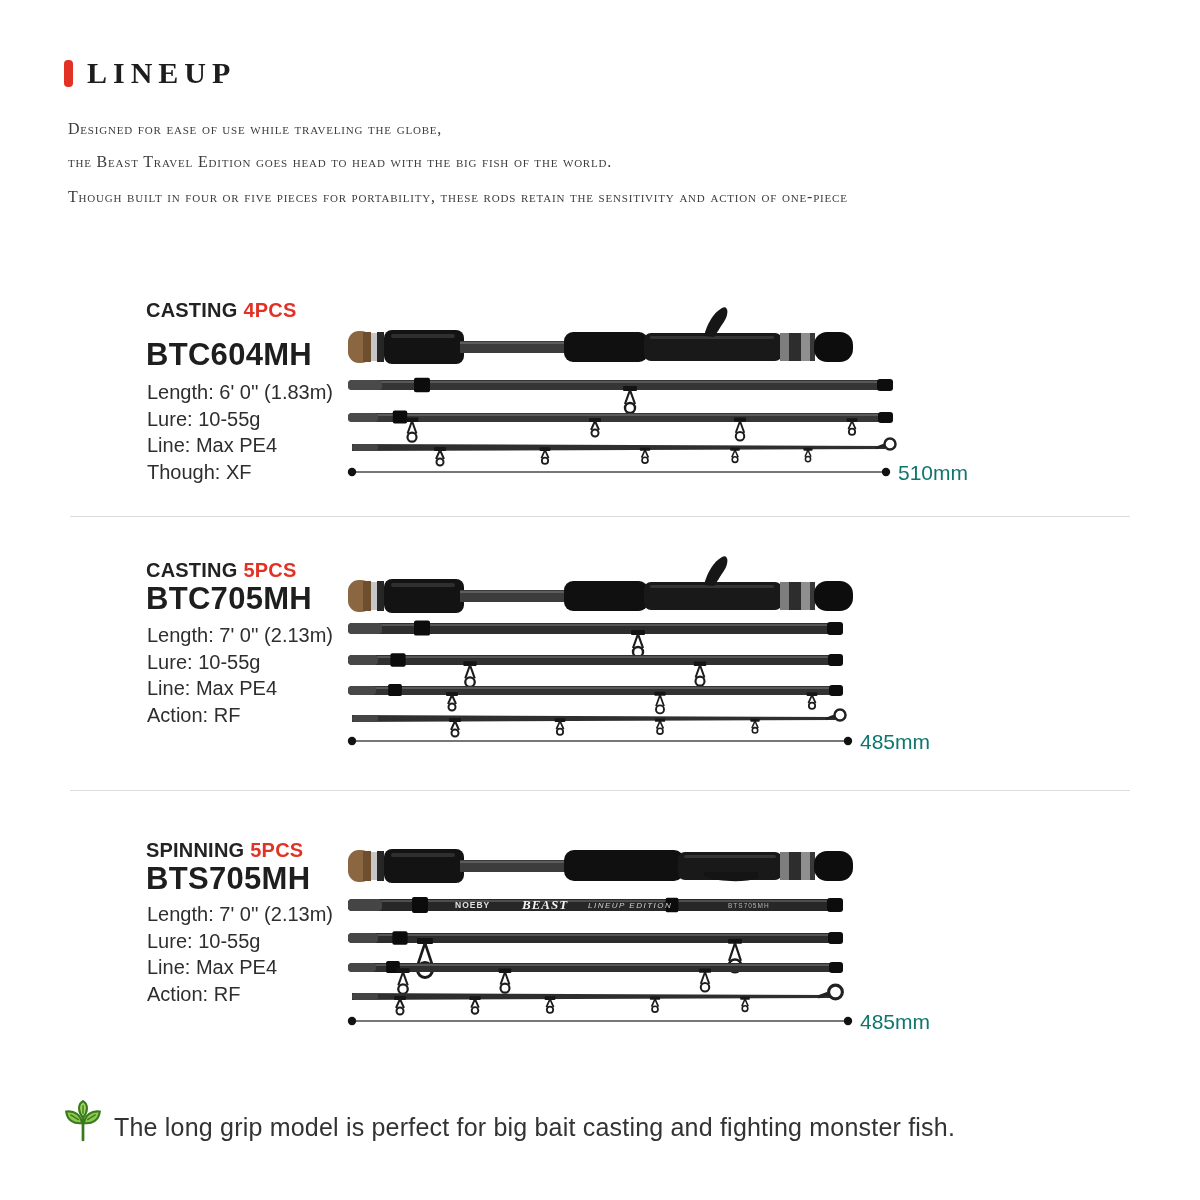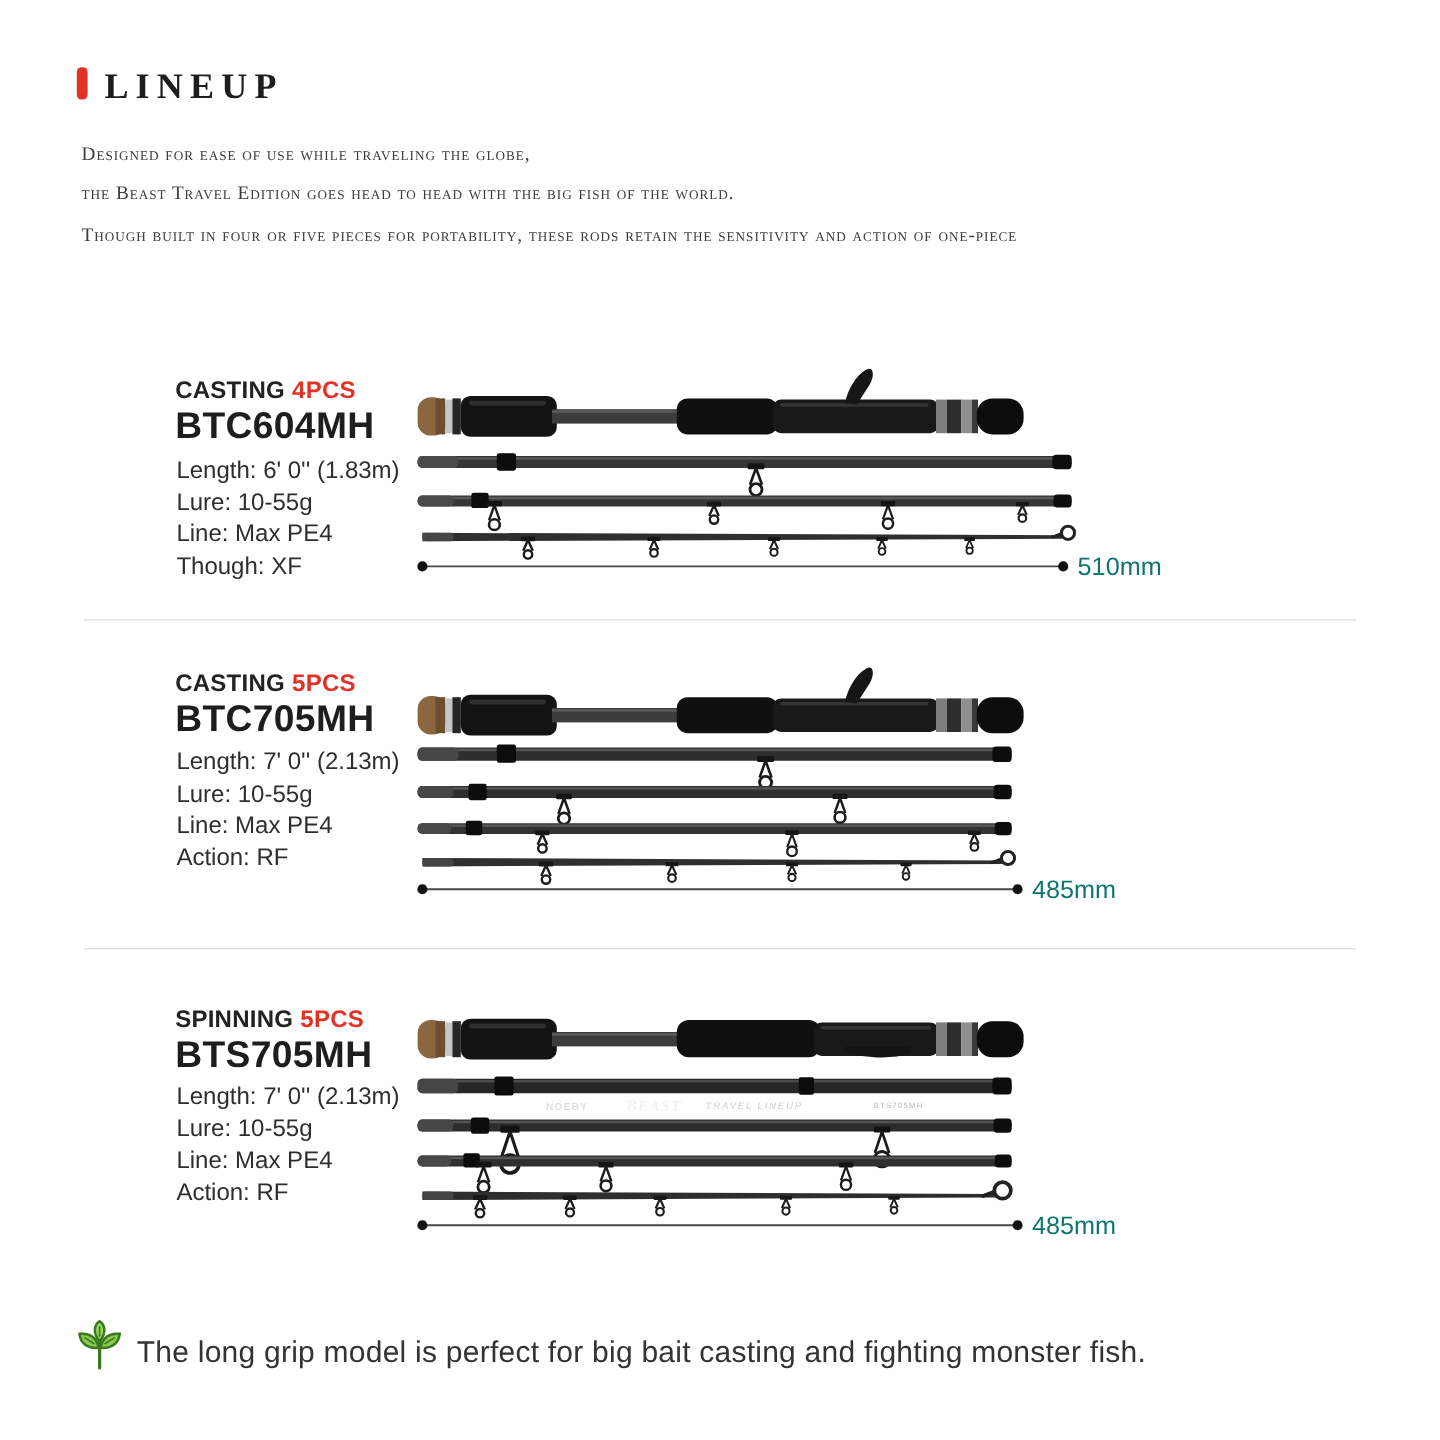--- a/index.html
+++ b/index.html
@@ -1,40 +1,40 @@
 <!DOCTYPE html>
 <html><head>
 <meta charset="utf-8">
 <style>
   html,body{margin:0;padding:0;background:#fff;}
   .page{position:relative;width:1200px;height:1200px;background:#ffffff;overflow:hidden;
         font-family:"Liberation Sans",sans-serif;color:#2d2d2d;}
   .art{position:absolute;left:0;top:0;width:1200px;height:1200px;z-index:0;}
   .abs{position:absolute;z-index:2;}
   
-  .hdr{left:64px;top:56px;display:flex;gap:14px;}
+  .hdr{left:64px;top:56px;display:flex;align-items:center;gap:14px;}
   .redbar{width:9px;height:27px;border-radius:4px;}
   .title{font-family:"Liberation Serif",serif;font-size:30px;font-weight:700;
          letter-spacing:6px;color:#1d1d1d;}
   
   .intro-line{left:68px;font-family:"Liberation Serif",serif;font-variant:small-caps;
               font-size:16px;letter-spacing:0.8px;color:#3c3c3c;white-space:nowrap;}
   
   .cat{font-size:20px;font-weight:700;letter-spacing:0.2px;color:#222;white-space:nowrap;}
   .cat .pcs{margin-left:6px;}
   .model{font-size:31px;font-weight:800;letter-spacing:0.3px;color:#1e1e1e;white-space:nowrap;}
   .specs{font-size:20px;line-height:26.5px;color:#2e2e2e;white-space:nowrap;}
   .mlabel{font-size:21px;color:#0f766e;white-space:nowrap;}
   
   .brand{color:#e0e0e0;font-weight:700;font-size:8.5px;letter-spacing:1px;}
   .series{color:#f2f2f2;font-weight:700;font-style:italic;font-size:13px;letter-spacing:1px;
           font-family:"Liberation Serif",serif;}
   .edition{color:#cfcfcf;font-style:italic;font-size:8px;letter-spacing:1.5px;}
   .brandmodel{color:#b5b5b5;font-size:6.5px;letter-spacing:1px;}
-  .overrod{transform:translateY(-50%);margin-top:17px;}
+  .overrod{transform:translateY(-50%);}
   .divider{height:1px;z-index:1;}
   
   .foot{left:64px;top:1100px;display:flex;align-items:flex-end;gap:12px;}
   .foot-text{font-size:25px;color:#333;letter-spacing:0.2px;white-space:nowrap;}
 </style>
 </head>
 <body>
 
 <div class="page">
 
@@ -248,21 +248,21 @@
 
   <header class="abs hdr">
     <span class="redbar" style="background: rgb(226, 49, 37);"></span>
     <h1 class="title" style="margin:0">LINEUP</h1>
   </header>
 
   <div class="abs intro-line" style="top:120px">Designed for ease of use while traveling the globe,</div>
   <div class="abs intro-line" style="top:153px">the Beast Travel Edition goes head to head with the big fish of the world.</div>
   <div class="abs intro-line" style="top:188px">Though built in four or five pieces for portability, these rods retain the sensitivity and action of one-piece</div>
 
-  <div class="abs cat" style="left:146px;top:315px">
+  <div class="abs cat" style="left:146px;top:299px">
     <span>CASTING</span><span class="pcs" style="color: rgb(226, 49, 37);">4PCS</span>
   </div>
   <div class="abs model" style="left:146px;top:337px">BTC604MH</div>
   <div class="abs specs" style="left:147px;top:379px">
     <div>Length: 6' 0''  (1.83m)</div>
     <div>Lure: 10-55g</div>
     <div>Line: Max PE4</div>
     <div>Though: XF</div>
   </div>
   <div class="abs mlabel" style="left:898px;top:461px">510mm</div>
@@ -290,21 +290,21 @@
   <div class="abs specs" style="left:147px;top:901px">
     <div>Length: 7' 0''  (2.13m)</div>
     <div>Lure: 10-55g</div>
     <div>Line: Max PE4</div>
     <div>Action: RF</div>
   </div>
   <div class="abs mlabel" style="left:860px;top:1010px">485mm</div>
 
   <span class="abs brand overrod" style="left:455px;top:905px">NOEBY</span>
   <span class="abs series overrod" style="left:522px;top:905px">BEAST</span>
-  <span class="abs edition overrod" style="left:588px;top:905px">TRAVEL LINEUP</span>
+  <span class="abs edition overrod" style="left:588px;top:905px">LINEUP EDITION</span>
   <span class="abs brandmodel overrod" style="left:728px;top:905px">BTS705MH</span>
 
   <div class="abs foot">
     <svg width="38" height="42" viewBox="0 0 36 40" aria-hidden="true">
       <path d="M18,38 C18,30 18,23 18,14" stroke="#3a7a1e" stroke-width="2.6" fill="none" stroke-linecap="round"></path>
       <path d="M18,17 C13,11 13,4 18,1 C23,4 23,11 18,17 Z" fill="#9ed45f" stroke="#3a7a1e" stroke-width="2"></path>
       <path d="M17,22 C9,23 3,19 2,11 C10,10 16,14 17,22 Z" fill="#8cc94e" stroke="#3a7a1e" stroke-width="2"></path>
       <path d="M19,22 C27,23 33,19 34,11 C26,10 20,14 19,22 Z" fill="#8cc94e" stroke="#3a7a1e" stroke-width="2"></path>
       <path d="M18,5 L18,13 M6,14 L14,19 M30,14 L22,19" stroke="#3a7a1e" stroke-width="1.3" fill="none"></path>
     </svg>

